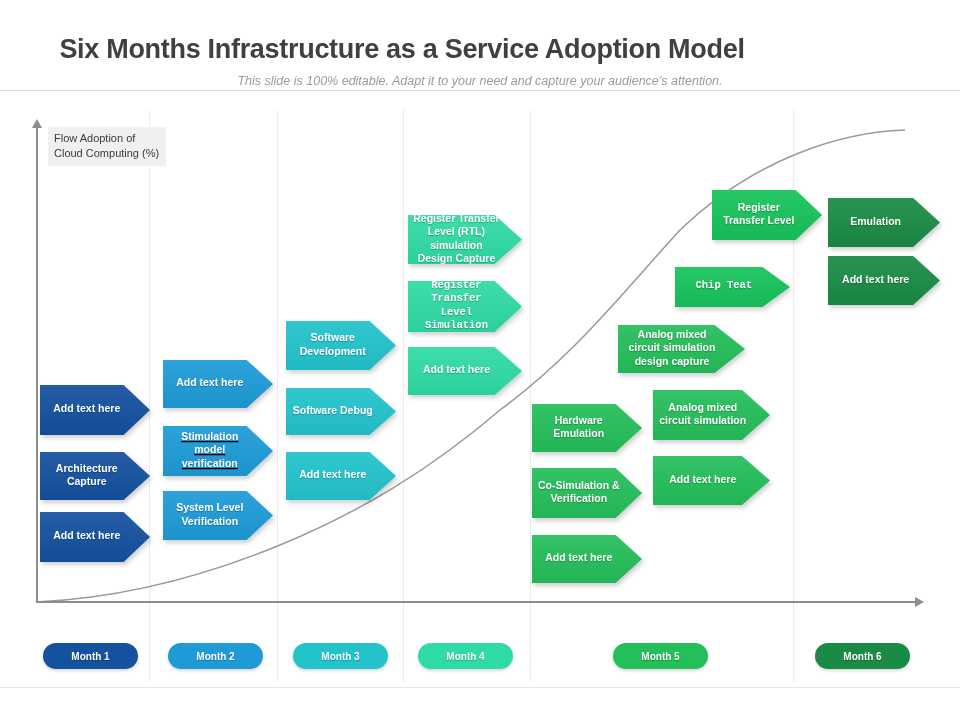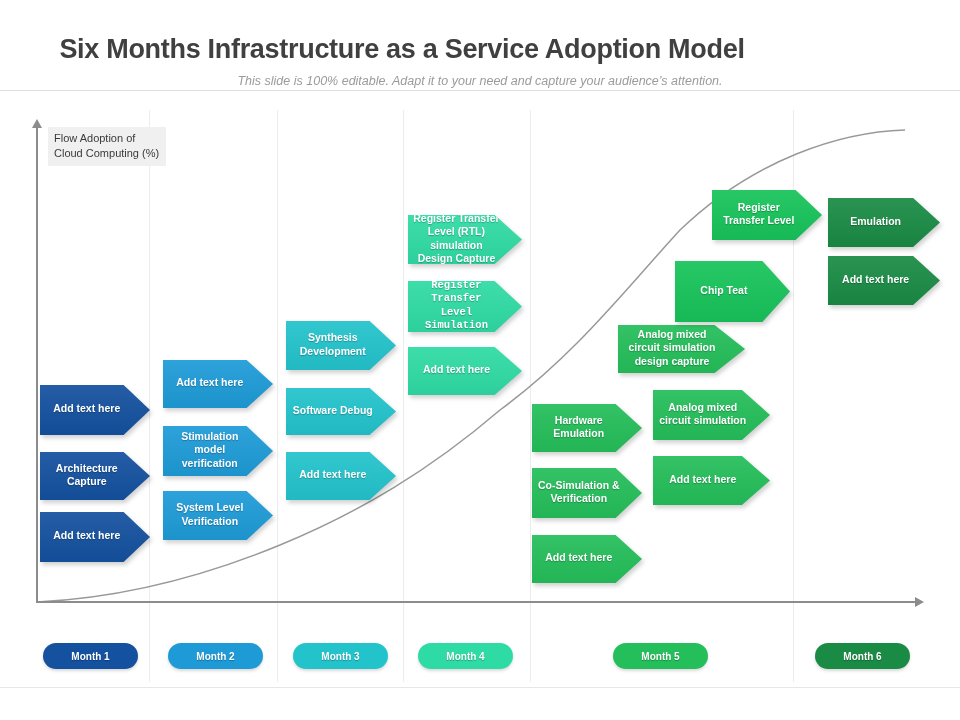--- a/index.html
+++ b/index.html
@@ -100,34 +100,34 @@
   <div class="arrowshape m1">
       <span>Add text here</span>
     </div>
   </div>
 
 <div class="abs box" style="left:163px;top:360px;width:110px;height:48px;">
   <div class="arrowshape m2">
       <span>Add text here</span>
     </div>
   </div>
-<div class="abs box" style="left:163px;top:426px;width:110px;height:50px;">
+<div class="abs box" style="left:163px;top:426px;width:110px;height:50px;text-decoration:underline;">
   <div class="arrowshape m2">
       <span>Stimulation model verification</span>
     </div>
   </div>
 <div class="abs box" style="left:163px;top:491px;width:110px;height:49px;">
   <div class="arrowshape m2">
       <span>System Level Verification</span>
     </div>
   </div>
 
 <div class="abs box" style="left:286px;top:321px;width:110px;height:49px;">
   <div class="arrowshape m3">
-      <span>Synthesis Development</span>
+      <span>Software Development</span>
     </div>
   </div>
 <div class="abs box" style="left:286px;top:388px;width:110px;height:47px;">
   <div class="arrowshape m3">
       <span>Software Debug</span>
     </div>
   </div>
 <div class="abs box" style="left:286px;top:452px;width:110px;height:48px;">
   <div class="arrowshape m3">
       <span>Add text here</span>
@@ -180,21 +180,21 @@
   <div class="arrowshape m5">
       <span>Add text here</span>
     </div>
   </div>
 
 <div class="abs box" style="left:712px;top:190px;width:110px;height:50px;">
   <div class="arrowshape m6a">
       <span>Register Transfer Level</span>
     </div>
   </div>
-<div class="abs box" style="left:675px;top:261px;width:115px;height:61px;">
+<div class="abs box" style="left:675px;top:267px;width:115px;height:40px;font-family:Liberation Mono, monospace;">
   <div class="arrowshape m6a">
       <span>Chip Teat</span>
     </div>
   </div>
 <div class="abs box" style="left:828px;top:198px;width:112px;height:49px;">
   <div class="arrowshape m6b">
       <span>Emulation</span>
     </div>
   </div>
 <div class="abs box" style="left:828px;top:256px;width:112px;height:49px;">

